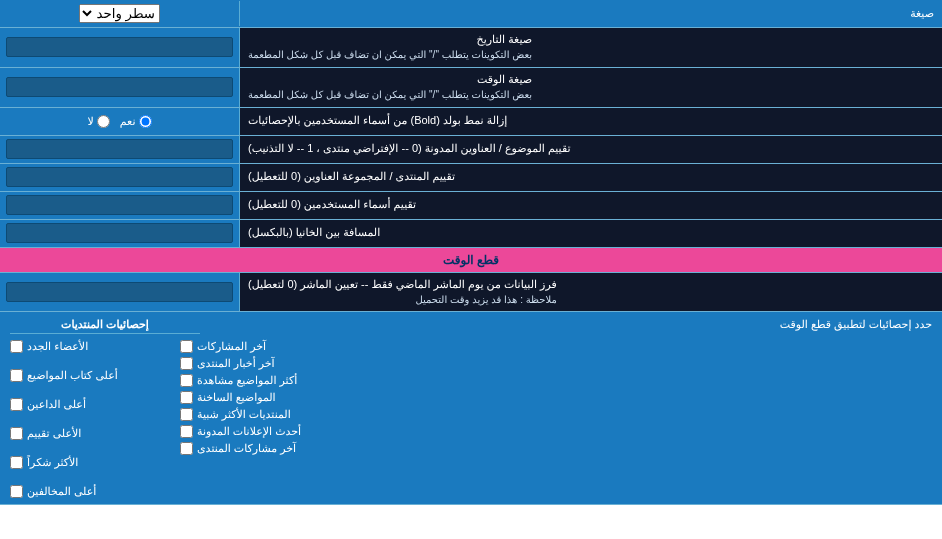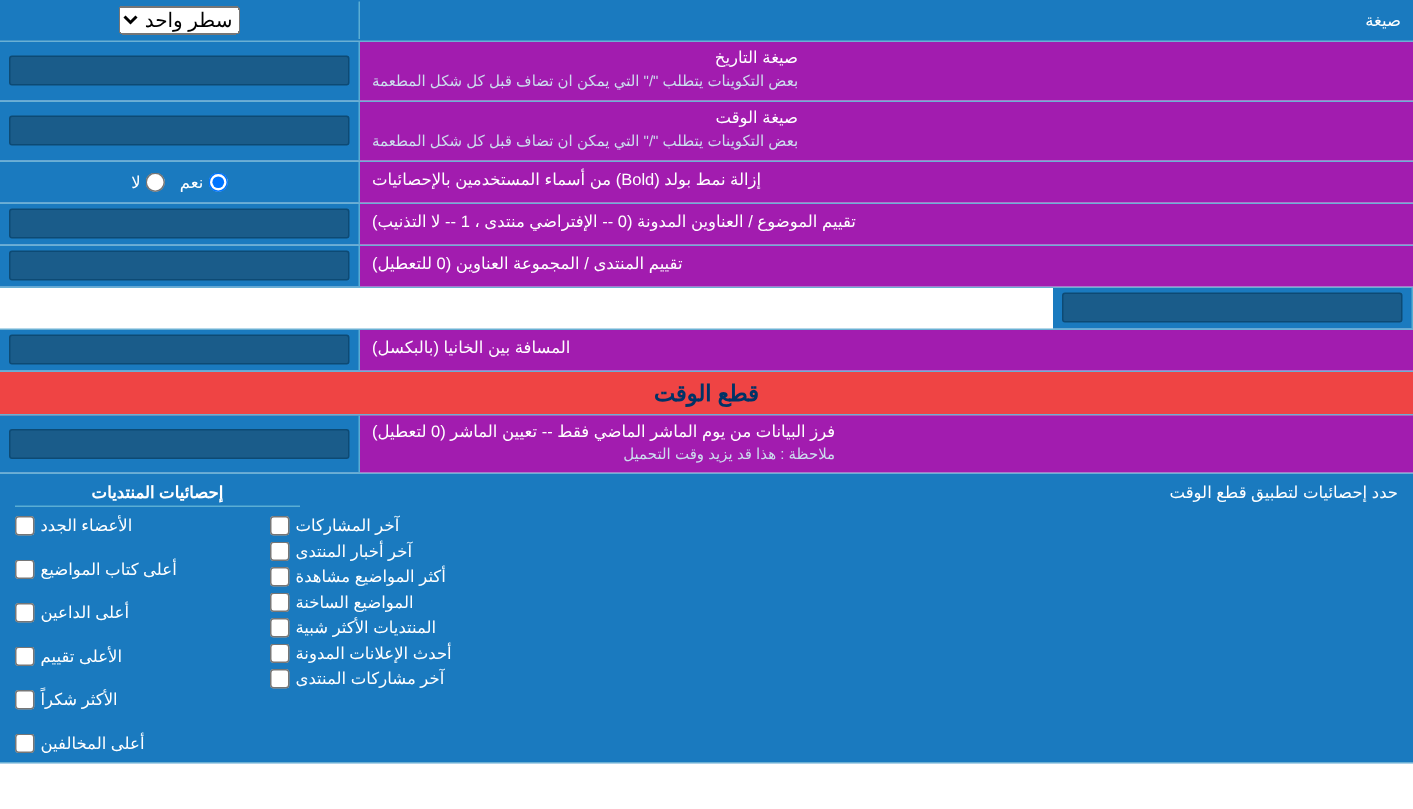--- a/index.html
+++ b/index.html
@@ -10,21 +10,21 @@
       direction: rtl;
     }
     .row {
       display: flex;
       align-items: stretch;
       border-bottom: 1px solid #6ab0d4;
       min-height: 28px;
     }
     .row-label {
       flex: 1;
-      background: #a21caf;
+      background: #0f172a;
       color: #fff;
       padding: 4px 8px;
       display: flex;
       align-items: center;
       justify-content: flex-end;
       text-align: right;
       font-size: 11px;
       line-height: 1.4;
     }
     .row-input {
@@ -53,27 +53,27 @@
       color: #fff;
       font-size: 11px;
     }
     .radio-group label {
       display: flex;
       align-items: center;
       gap: 3px;
       cursor: pointer;
     }
     .section-header {
-      background: #ef4444;
+      background: #ec4899;
       color: #003366;
       font-weight: bold;
       text-align: center;
       padding: 5px 25px;
       border-bottom: 1px solid #6ab0d4;
-      font-size: 15px;
+      font-size: 12px;
     }
     .top-row {
       display: flex;
       align-items: center;
       border-bottom: 1px solid #6ab0d4;
       min-height: 28px;
       background: #1a7abf;
     }
     .top-label {
       flex: 1;
@@ -168,20 +168,23 @@
 <div class="row">
   <div class="row-label">
     <span>تقييم المنتدى / المجموعة العناوين (0 للتعطيل)</span>
   </div>
   <div class="row-input">
     <input type="text" style="">
   </div>
 </div>
 
 <div class="row">
+  <div class="row-label">
+    <span>تقييم أسماء المستخدمين (0 للتعطيل)</span>
+  </div>
   <div class="row-input">
     <input type="text" style="">
   </div>
 </div>
 
 <div class="row">
   <div class="row-label">
     <span>المسافة بين الخانيا (بالبكسل)</span>
   </div>
   <div class="row-input">

